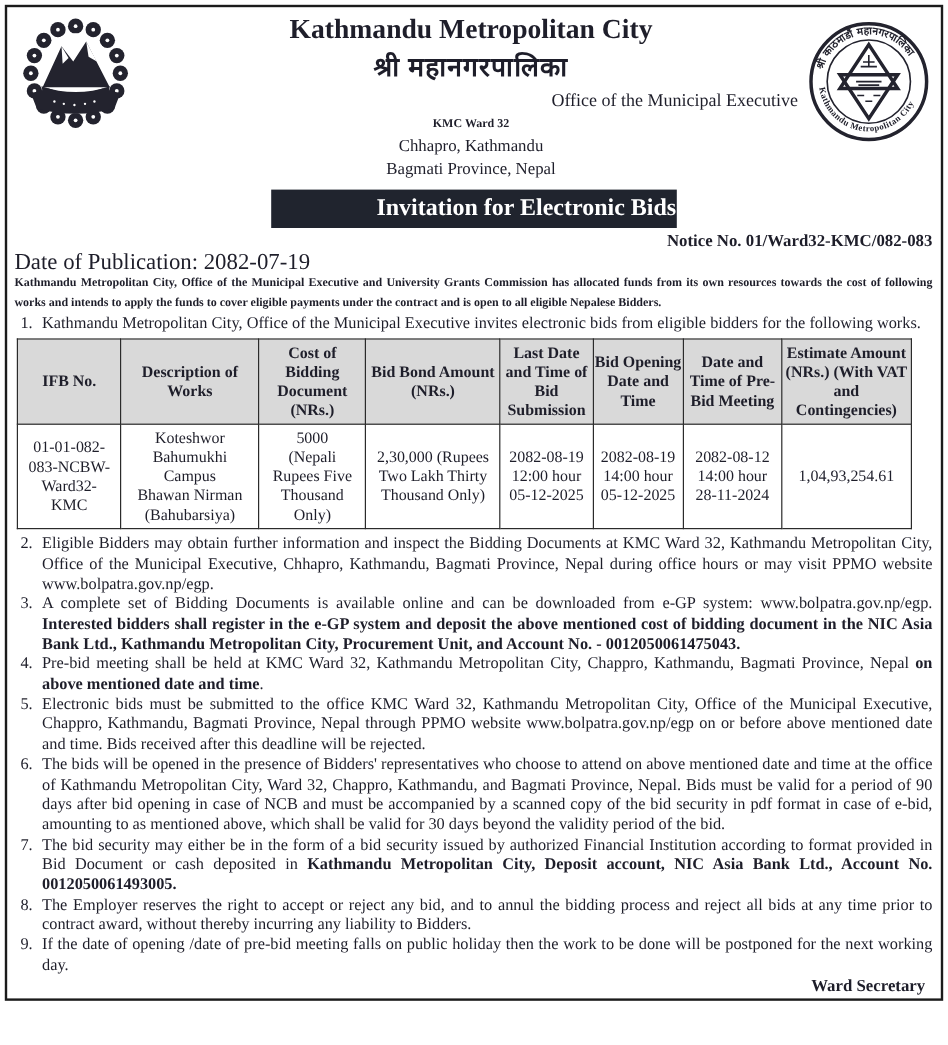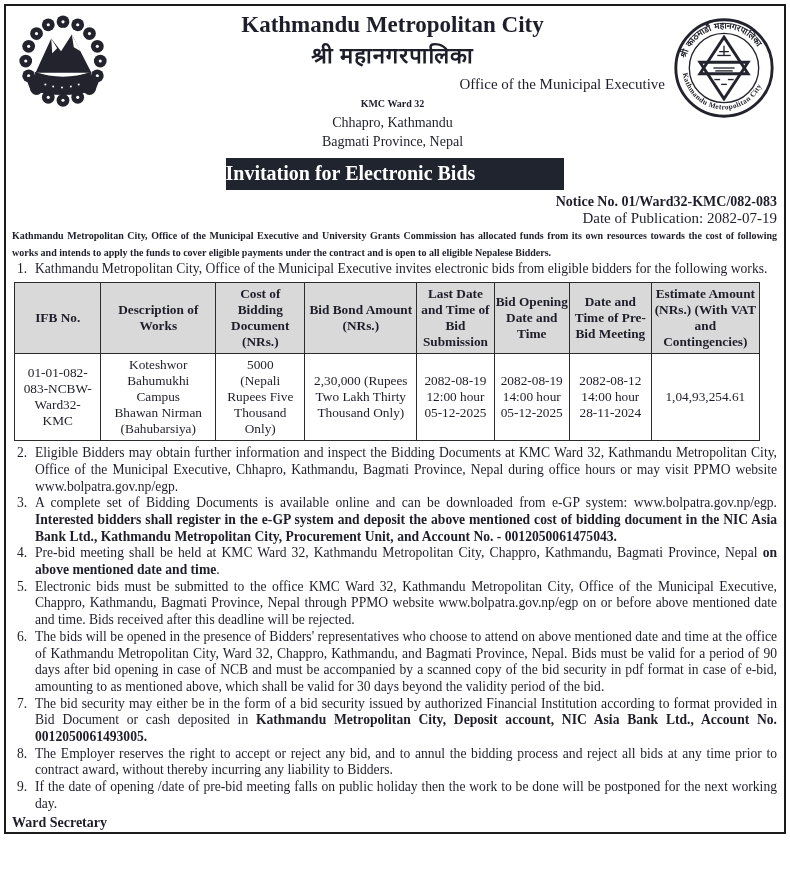--- a/index.html
+++ b/index.html
@@ -12,39 +12,39 @@
   .logo-left{width:108px;padding-top:2px;}
   .logo-right{width:112px;padding-top:4px;text-align:right;}
   .header-center{flex:1;text-align:center;}
   .city-name{font-size:23px;font-weight:bold;margin:3px 0 0;line-height:26px;}
   .nepali-title{font-size:22px;font-weight:bold;margin:3px 0 4px;line-height:30px;letter-spacing:1px;}
   .office-line{font-size:15px;line-height:19px;text-align:right;}
   .ward-line{font-size:10px;font-weight:bold;line-height:19px;}
   .addr-line{font-size:14px;line-height:19px;}
 
   
-  .banner{margin:7px auto 3px;width:338px;background:#20242e;color:#fff;text-align:left;
+  .banner{margin:7px auto 3px;width:338px;background:#20242e;color:#fff;text-align:right;
           font-size:20px;font-weight:bold;padding:4px 0 6px;line-height:22px;}
   .notice-no{text-align:right;font-weight:bold;font-size:14px;line-height:17px;}
-  .pub-date{text-align:right;font-size:15px;line-height:17px;}
+  .pub-date{text-align:left;font-size:19px;line-height:17px;}
 
   
   .intro{font-weight:bold;text-align:justify;font-size:10px;line-height:16.7px;margin:1px 0 0;}
   .list-item{display:flex;font-size:13.6px;line-height:16.7px;}
   .num{flex:none;width:23px;padding-left:5px;box-sizing:border-box;}
   .item-text{flex:1;text-align:justify;}
 
   
   table{border-collapse:collapse;width:97.5%;margin:4px 0 4px 2px;table-layout:fixed;}
   th{background:#d9d9d9;border:1px solid #2b2b2b;font-weight:bold;font-size:13.3px;
      text-align:center;vertical-align:middle;padding:3px 1px;line-height:16px;}
   td{border:1px solid #2b2b2b;font-size:13.3px;text-align:center;vertical-align:middle;
      padding:3px 1px;line-height:16px;white-space:pre-line;}
 
-  .signature{font-weight:bold;font-size:14px;padding:2px 6px 0 0;}
+  .signature{text-align:right;font-weight:bold;font-size:14px;padding:2px 6px 0 0;}
   svg .ink{fill:#23232e;}
 </style>
 </head>
 <body>
 
 <div class="page">
 
   <header class="doc-header">
     <div class="logo-box logo-left">
       <svg width="102" height="104" viewBox="0 0 104 104" aria-hidden="true">

